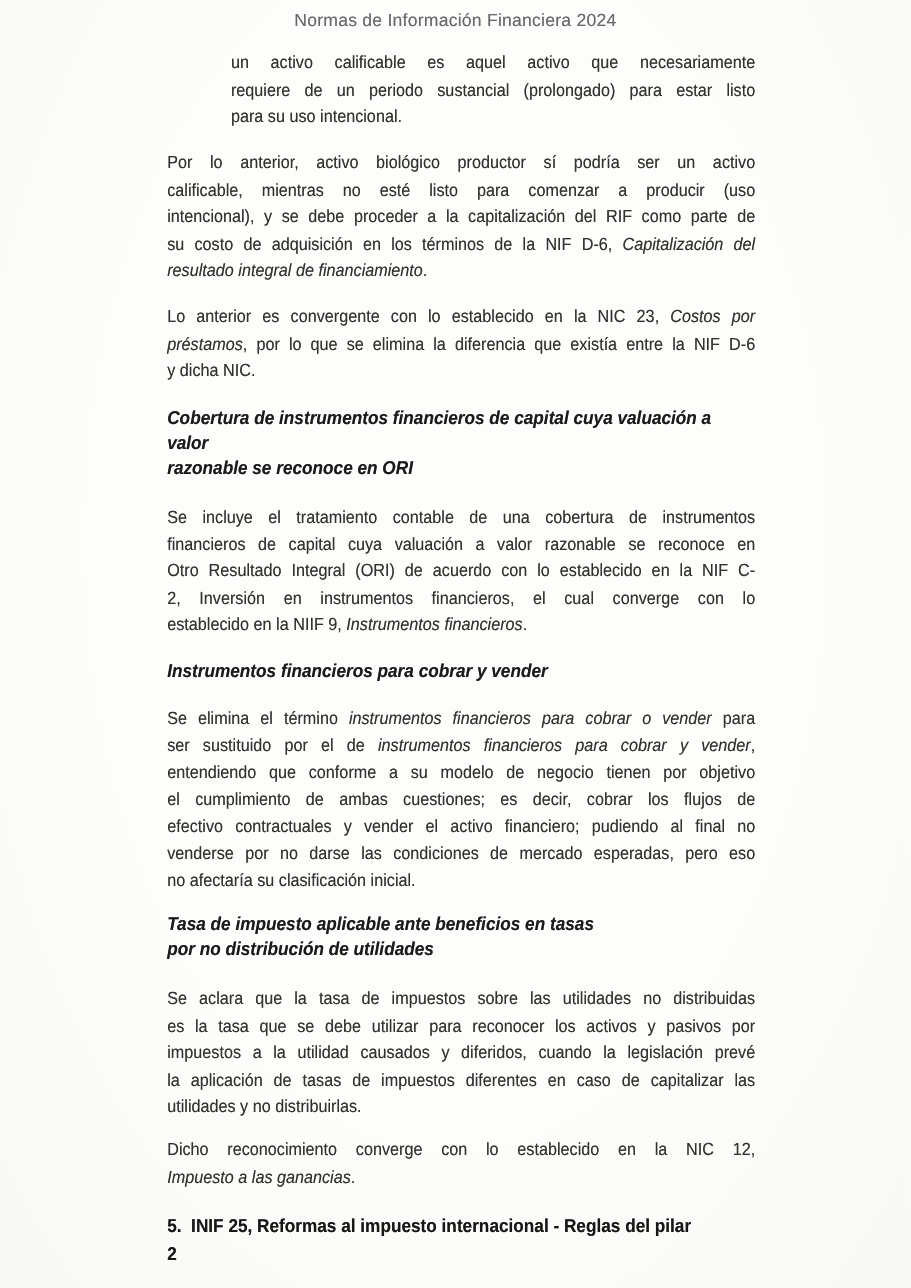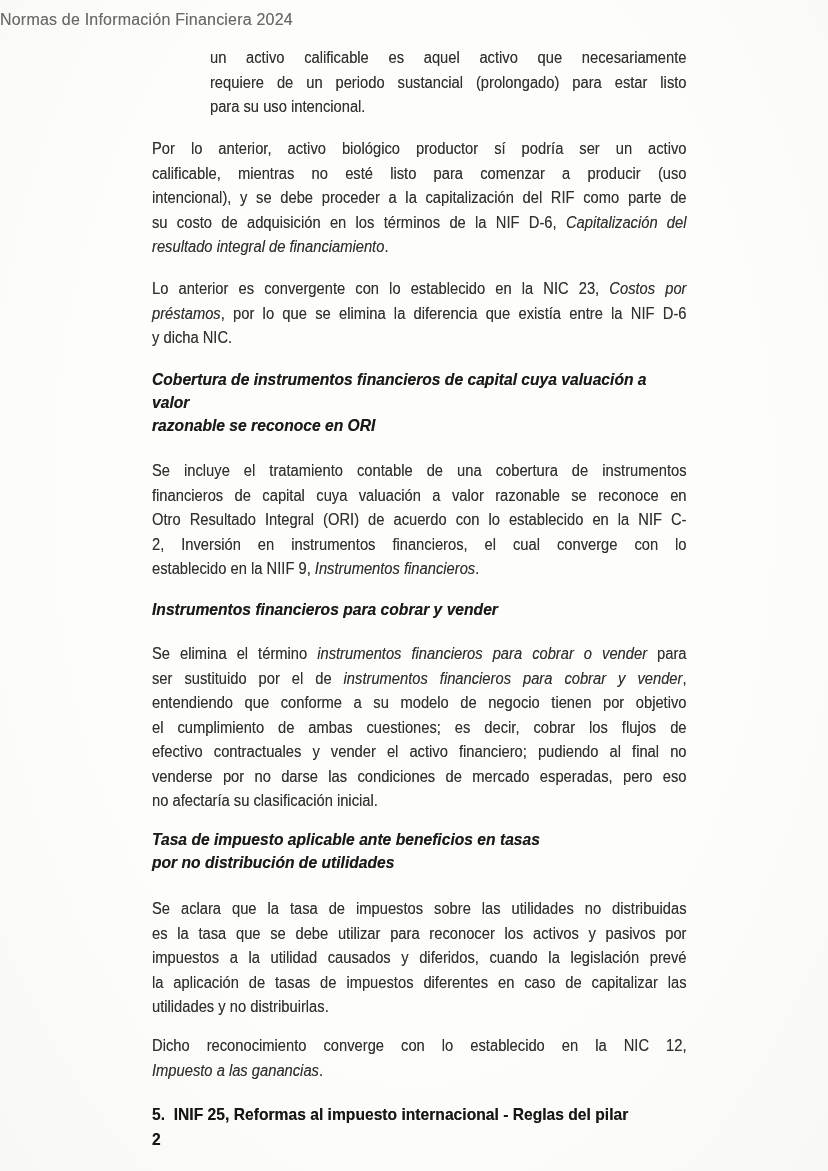--- a/index.html
+++ b/index.html
@@ -14,20 +14,21 @@
     overflow: hidden;
     background: radial-gradient(ellipse at 50% 42%, #fdfdfc 55%, #f8f8f6 100%);
     font-family: "Liberation Sans", sans-serif;
     filter: blur(0.3px);
   }
   .doc-header {
     position: absolute;
     top: 8px;
     left: 0;
     width: 100%;
+    text-align: center;
   }
   .doc-header .title {
     font-size: 16px;
     line-height: 24px;
     color: #696969;
     letter-spacing: 0.2px;
     text-shadow: 0 0 0.5px rgba(105,105,105,0.5);
   }
   .content {
     position: absolute;

